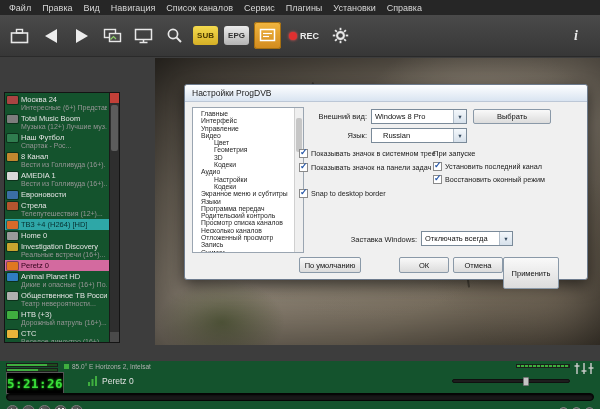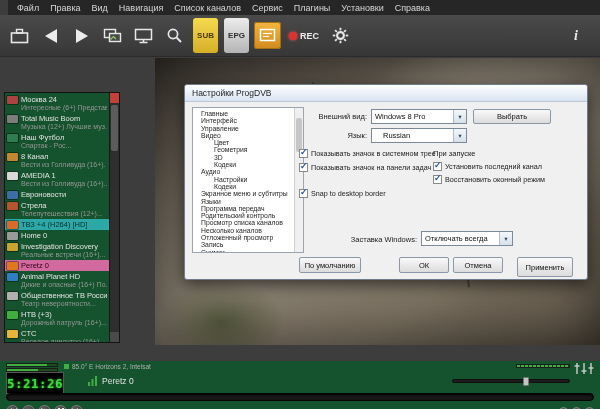--- a/index.html
+++ b/index.html
@@ -1,31 +1,31 @@
 <!DOCTYPE html>
 <html><head>
 <meta charset="utf-8">
 <style>
   * { margin:0; padding:0; box-sizing:border-box; }
   html,body { width:600px; height:409px; overflow:hidden; background:#3d3d3d;
               font-family:"Liberation Sans", sans-serif; }
   .app { position:relative; width:600px; height:409px; background:#3d3d3d; overflow:hidden; }
 
   
-  .menubar { position:absolute; top:0; left:8px; right:0; height:15px; background:#262626;
+  .menubar { position:absolute; top:0; left:0; right:0; height:15px; background:#262626;
              display:flex; align-items:center; gap:11px; padding:0 9px; font-size:9px; color:#d6d6d6; }
   .menu-item { white-space:nowrap; cursor:default; }
 
   
   .toolbar { position:absolute; top:15px; left:0; right:0; height:42px;
              background:linear-gradient(#4a4a4a,#373737); display:flex; align-items:center;
              padding:0 6px; gap:4px; border-bottom:1px solid #2a2a2a; }
   .tbtn { width:27px; height:27px; display:flex; align-items:center; justify-content:center; border-radius:3px; }
   .tbtn.active { background:linear-gradient(#f2b63f,#d18a1d); box-shadow:inset 0 0 0 1px #a56f10; }
-  .badge { width:25px; height:35px; display:flex; align-items:center; justify-content:center;
+  .badge { width:25px; height:19px; display:flex; align-items:center; justify-content:center;
            font-size:8px; font-weight:bold; border-radius:3px; }
   .sub-badge { background:linear-gradient(#f4da4e,#d6b026); color:#4a3a00; }
   .epg-badge { background:linear-gradient(#ececec,#b4b4b4); color:#2e2e2e; }
   .recbtn { display:flex; align-items:center; gap:3px; color:#ececec; font-size:9px; font-weight:bold; width:auto; padding:0 4px; }
   .rec-dot { width:8px; height:8px; border-radius:50%; background:#e23030; box-shadow:0 0 3px #f55; }
   .info-btn { margin-left:auto; margin-right:10px; color:#e8e8e8; font-family:"Liberation Serif",serif;
               font-style:italic; font-size:14px; font-weight:bold; width:16px; text-align:center; }
 
   
   .sidebar { position:absolute; left:4px; top:58px; width:116px; bottom:66px;
@@ -400,21 +400,21 @@
 
     <div class="dlabel" style="left:128px; top:150px; width:104px; text-align:right;">Заставка Windows:</div>
     <div class="combo" style="left:236px; top:146px; width:92px;">
       <span class="combo-val">Отключать всегда</span>
       <span class="combo-arrow">▼</span>
     </div>
 
     <div class="wbtn" style="left:114px; top:172px; width:62px; height:16px;">По умолчанию</div>
     <div class="wbtn" style="left:214px; top:172px; width:50px; height:16px;">ОК</div>
     <div class="wbtn" style="left:268px; top:172px; width:50px; height:16px;">Отмена</div>
-    <div class="wbtn" style="left:332px; top:172px; width:56px; height:20px;">Применить</div>
+    <div class="wbtn" style="left:318px; top:172px; width:56px; height:32px;">Применить</div>
   </div>
 
   <div class="bottombar">
     <div class="meter" style="left:6px; top:2px; width:52px; background:linear-gradient(90deg,#3fae3f 0 80%,#1d4d1d 80%);"></div>
     <div class="meter" style="left:6px; top:7px; width:52px; background:linear-gradient(90deg,#3fae3f 0 62%,#1d4d1d 62%);"></div>
     <div class="status-txt">
       <span class="status-dot"></span>
       <span>85.0° E  Horizons 2, Intelsat</span>
     </div>
 

